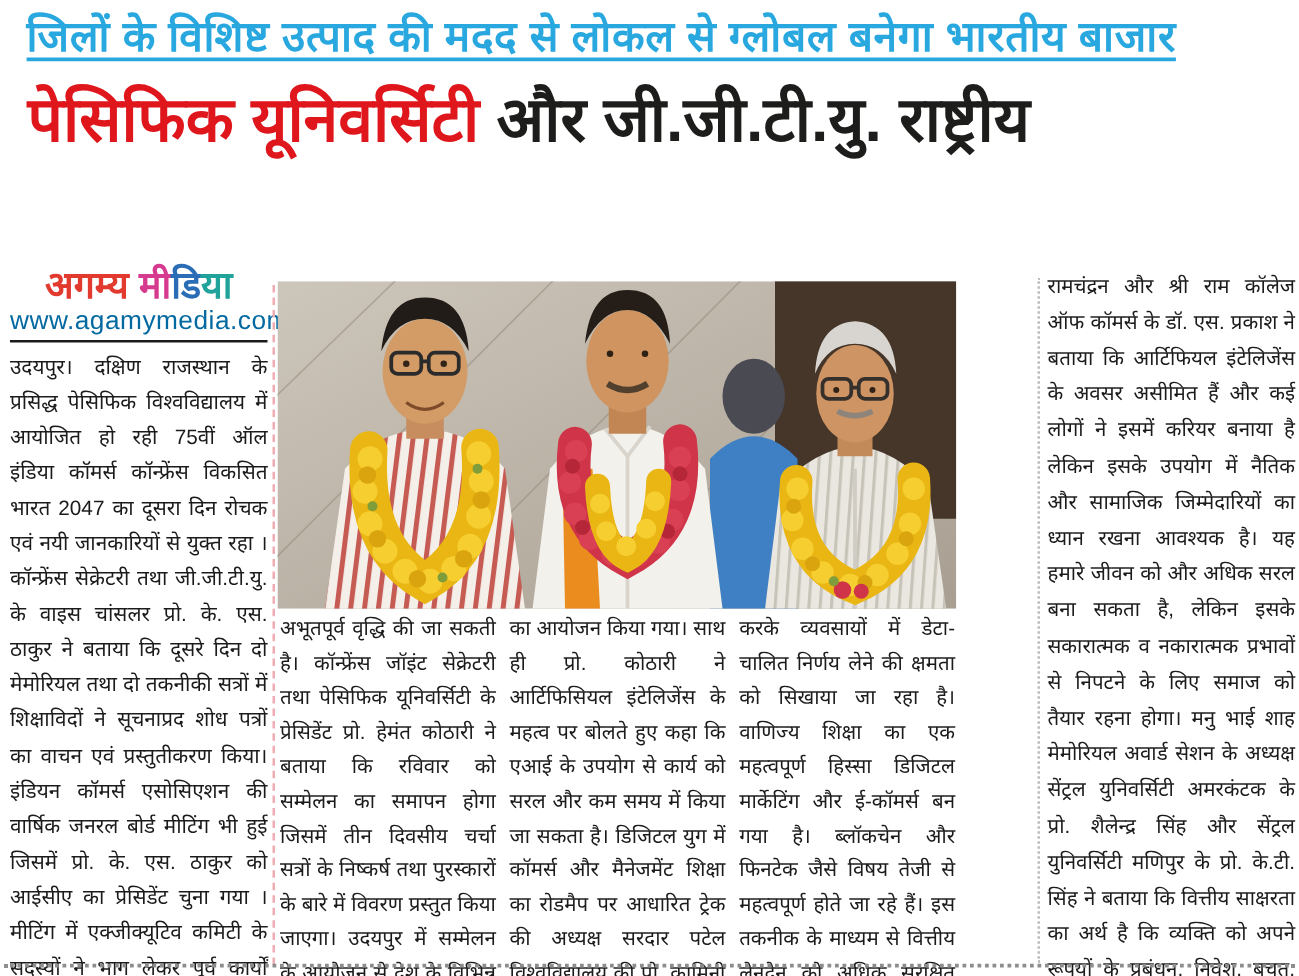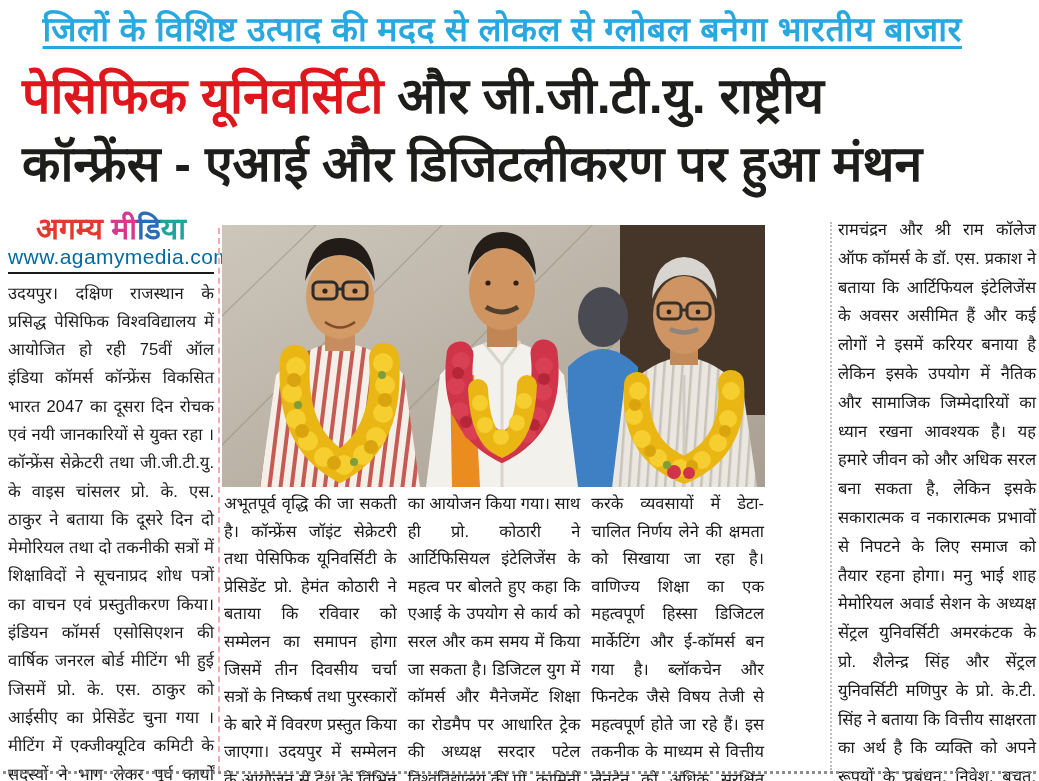--- a/index.html
+++ b/index.html
@@ -2,21 +2,21 @@
 <html style="--kicker-blue: #29a8e0; --headline-red: #e0161d; --headline-black: #1d1d1b; --logo-red: #e23a2e; --logo-pink: #d63a8f; --logo-blue: #2a6cb5; --logo-teal: #1fa39b; --body-text: #1b1b1b; --garland-yellow: #e9b614; --garland-red: #cf3448;"><head>
 <meta charset="utf-8">
 <style>
   html,body{margin:0;padding:0;}
   body{
     width:1039px;height:781px;position:relative;overflow:hidden;
     background:#ffffff;color:#1b1b1b;
     font-family:"Liberation Sans", sans-serif;
   }
   
-  .kicker{position:absolute;top:5px;left:0;width:962px;text-align:right;}
+  .kicker{position:absolute;top:5px;left:0;width:962px;text-align:center;}
   .kicker span{
     font-size:34px;font-weight:bold;color:var(--kicker-blue,#29a8e0);
     text-decoration:underline;text-decoration-thickness:3px;text-underline-offset:5px;
     letter-spacing:.5px;white-space:nowrap;
   }
   
   .headline{
     position:absolute;top:62px;left:22px;width:1014px;
     font-weight:bold;font-size:50px;line-height:1.36;color:var(--headline-black,#1d1d1b);
   }
@@ -51,21 +51,20 @@
 </style>
 </head>
 <body>
 
 <div class="kicker">
   <span>जिलों के विशिष्ट उत्पाद की मदद से लोकल से ग्लोबल बनेगा भारतीय बाजार</span>
 </div>
 
 <div class="headline">
   <div class="hl-line"><span class="red">पेसिफिक यूनिवर्सिटी</span><span> और जी.जी.टी.यु. राष्ट्रीय</span></div>
-  <div class="hl-line">कॉन्फ्रेंस - एआई और डिजिटलीकरण पर हुआ मंथन</div>
 </div>
 
 <div class="left-col">
   <div class="masthead">
     <div class="logo"><span class="p1">अगम्य</span> <span class="p2">मी</span><span class="p3">डि</span><span class="p4">या</span></div>
     <div class="website">www.agamymedia.com</div>
   </div>
   <div class="newsbody"><span class="dateline">उदयपुर।</span><span> दक्षिण राजस्थान के प्रसिद्ध पेसिफिक विश्वविद्यालय में आयोजित हो रही 75वीं ऑल इंडिया कॉमर्स कॉन्फ्रेंस विकसित भारत 2047 का दूसरा दिन रोचक एवं नयी जानकारियों से युक्त रहा । कॉन्फ्रेंस सेक्रेटरी तथा जी.जी.टी.यु. के वाइस चांसलर प्रो. के. एस. ठाकुर ने बताया कि दूसरे दिन दो मेमोरियल तथा दो तकनीकी सत्रों में शिक्षाविदों ने सूचनाप्रद शोध पत्रों का वाचन एवं प्रस्तुतीकरण किया। इंडियन कॉमर्स एसोसिएशन की वार्षिक जनरल बोर्ड मीटिंग भी हुई जिसमें प्रो. के. एस. ठाकुर को आईसीए का प्रेसिडेंट चुना गया । मीटिंग में एक्जीक्यूटिव कमिटी के सदस्यों ने भाग लेकर पूर्व कार्यों तथा आगामी योजनाओं पर चर्चा प्रकाश डाला। नर्जी की ओर से भारत में डिजिटल इकॉनोमी के लिए कॉमर्स एजूकेशन के ट्रांसफोर्मेशन पर एक पैनल डिस्कशन रखा गया जिसमें कम्पनी के सीईओ शरीफ एरकुलंगरा ने विचार रखे और कहा कि डिटिजल प्लेटफॉर्म और एआई के माध्यम से कॉमर्स शिक्षा में</span></div>
 </div>
 

